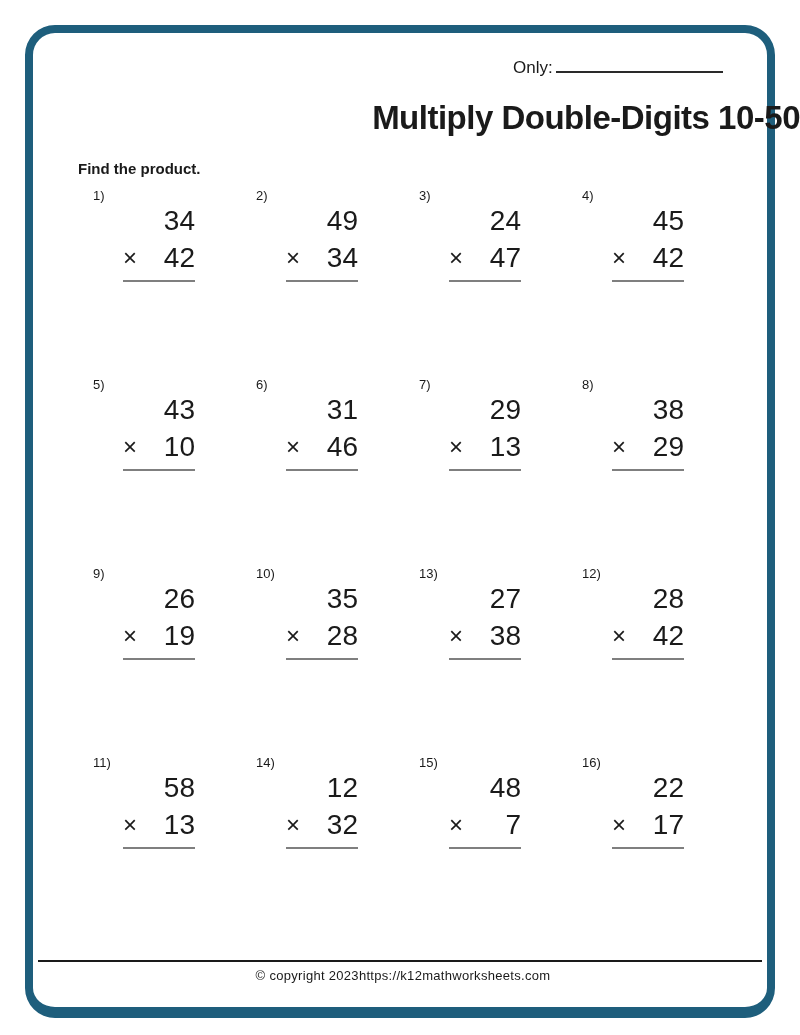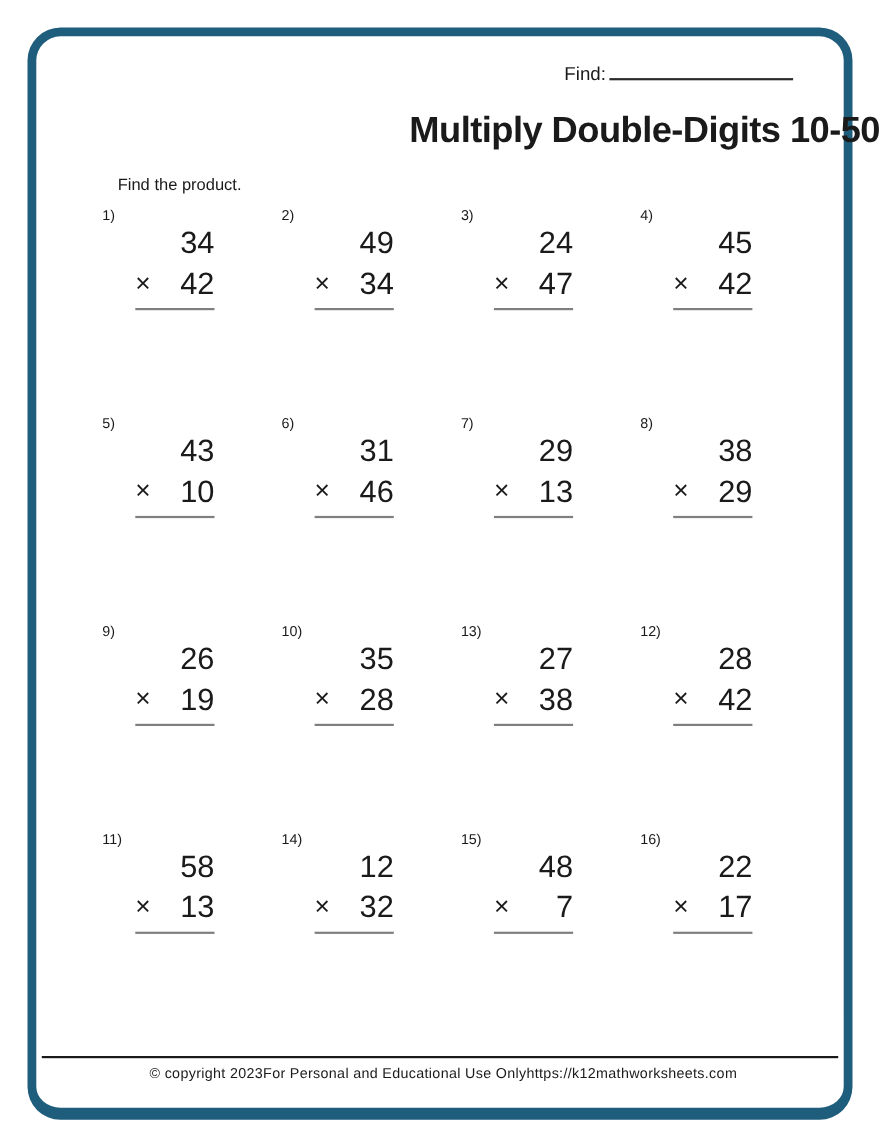--- a/index.html
+++ b/index.html
@@ -37,22 +37,23 @@
     position: absolute;
     left: 0; top: 99px;
     width: 100%;
     text-align: right;
     font-size: 33px;
     font-weight: bold;
     letter-spacing: -0.5px;
   }
   .instruction {
     position: absolute;
-    left: 107px; top: 160px;
+    left: 78px; top: 160px;
     font-size: 15px;
+    font-weight: bold;
   }
   .grid {
     position: absolute;
     left: 93px; top: 186px;
     display: grid;
     grid-template-columns: repeat(4, 163px);
     grid-auto-rows: 189px;
   }
   .prob { position: relative; }
   .pnum {
@@ -101,21 +102,21 @@
     letter-spacing: 0.3px;
     padding: 0 8px 0 14px;
   }
 </style>
 </head>
 <body>
 
 <div class="frame"></div>
 
 <div class="name-row">
-  <span>Find:</span><span class="name-line"></span>
+  <span>Only:</span><span class="name-line"></span>
 </div>
 
 <div class="title">Multiply Double-Digits 10-50</div>
 
 <div class="instruction">Find the product.</div>
 
 <div class="grid">
 
   <div class="prob">
     <span class="pnum">1)</span>
@@ -308,15 +309,14 @@
       <div class="aline"></div>
     </div>
   </div>
 
 </div>
 
 <div class="footer-line"></div>
 
 <div class="footer">
   <span>© copyright 2023</span>
-  <span>For Personal and Educational Use Only</span>
   <span>https://k12mathworksheets.com</span>
 </div>
 
 </body></html>

